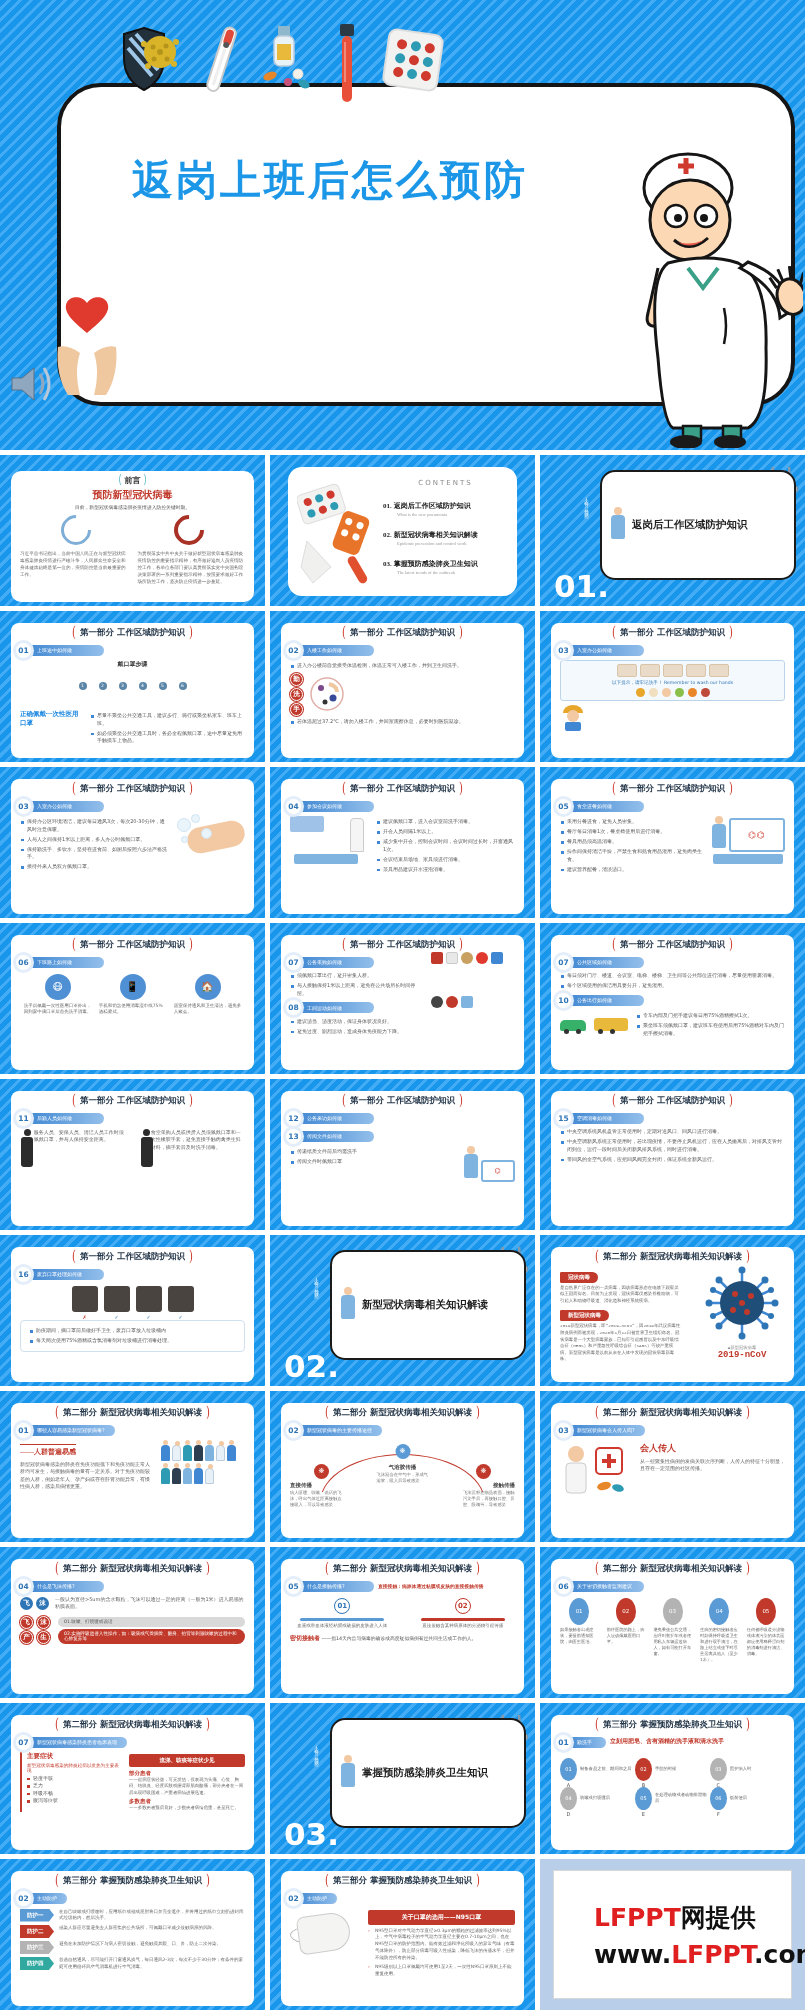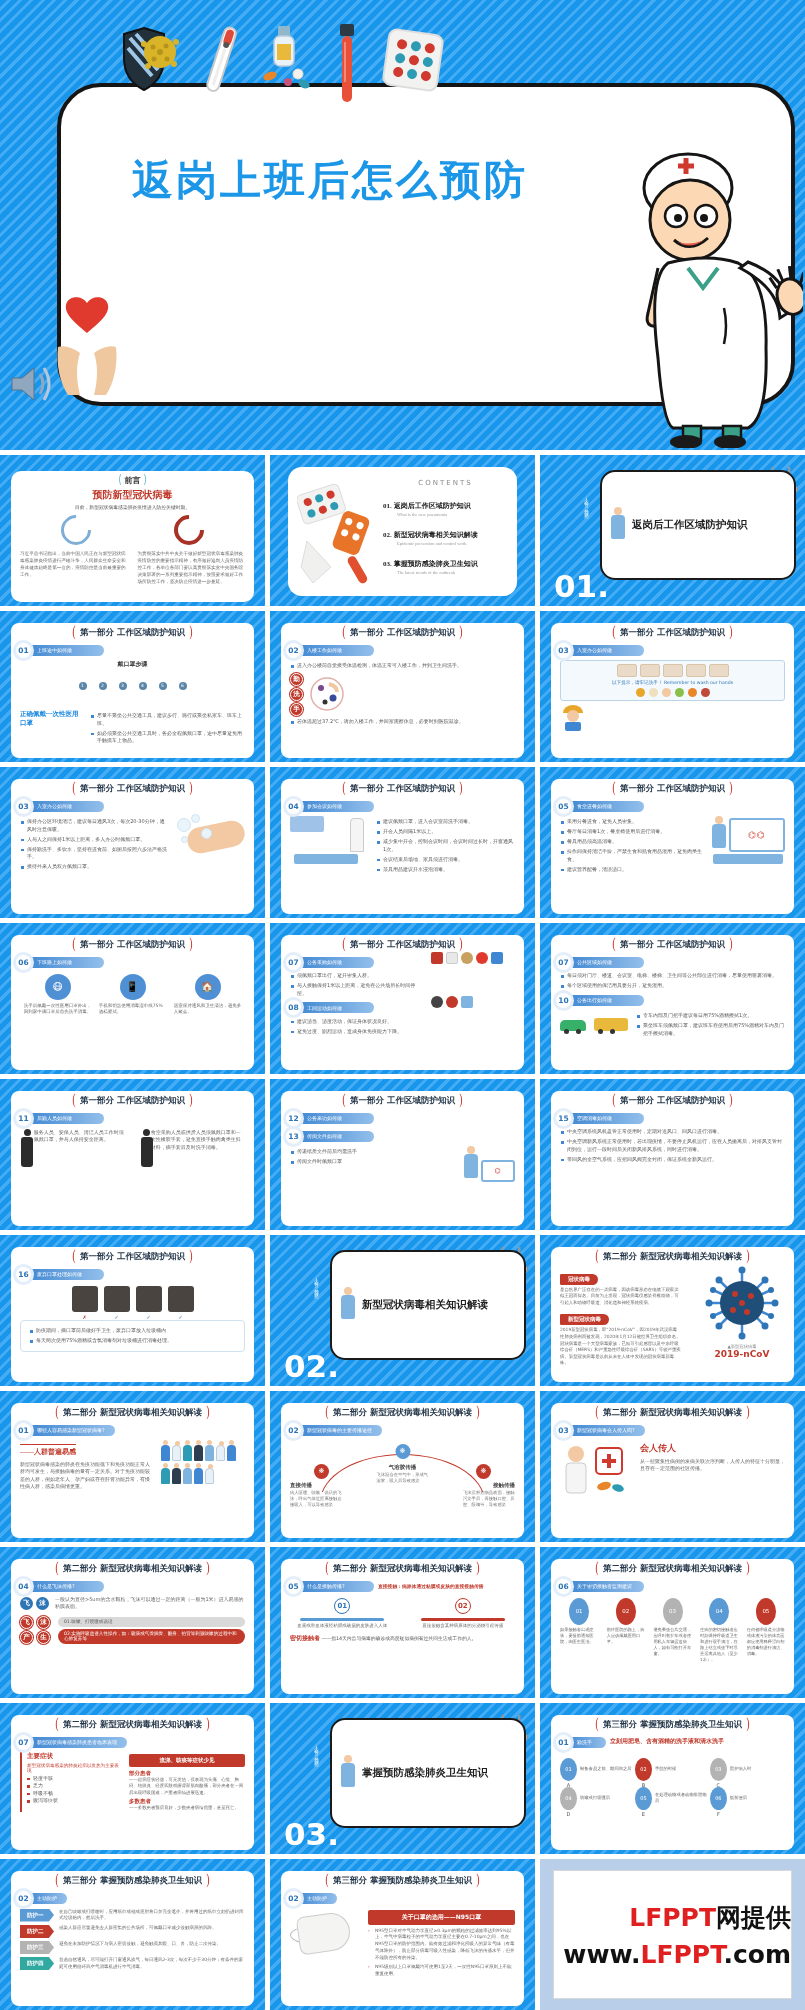--- a/index.html
+++ b/index.html
@@ -145,21 +145,21 @@
 .ptag { flex:none; width:34px; color:#fff; font-size:5.5px; font-weight:700; padding:3px 0 3px 7px; clip-path:polygon(0 0,85% 0,100% 50%,85% 100%,0 100%); }
 .prow .tx { font-size:4.5px; color:#666; line-height:1.5; }
 .mask95 { width:70px; height:52px; position:relative; }
 .mask95 .body { position:absolute; left:8px; top:6px; width:52px; height:38px; background:#f4f4f2; border:1px solid #ccc; border-radius:8px 20px 20px 8px; transform:rotate(-8deg); }
 .mask95 .strap { position:absolute; left:0; top:16px; width:70px; height:22px; border:1px solid #bbb; border-radius:50%; border-right:none; clip-path:inset(0 50% 0 0); }
 .n95bar { background:#c0392b; color:#fff; font-size:6px; font-weight:700; text-align:center; padding:3px 4px; border-radius:2px; margin:2px 0 3px; }
 .arrbul div { position:relative; padding-left:7px; margin:2.5px 0; font-size:4.5px; color:#666; line-height:1.5; }
 .arrbul div::before { content:"\203A"; position:absolute; left:0; top:0; color:#c0392b; }
 
 .wm { background:#b9cfe9; }
-.wmcard { position:absolute; inset:11px 13px; background:#fff; border:1px solid #d8d8d8; display:flex; flex-direction:column; align-items:flex-end; justify-content:center; gap:6px;padding-left:40px; }
+.wmcard { position:absolute; inset:11px 13px; background:#fff; border:1px solid #d8d8d8; display:flex; flex-direction:column; align-items:flex-start; justify-content:center; gap:6px;padding-left:40px; }
 .wmcard .l { font-size:25px; font-weight:800; color:#111; }
 .wmcard .rd { color:#e02020; }
 .sym { font-size:5px; color:#555; margin:1.5px 0; padding-left:6px; position:relative; }
 .sym::before { content:""; position:absolute; left:0; top:3px; width:2.5px; height:2.5px; background:#c0392b; }
 </style>
 </head>
 <body>
 
 <div id="hero" class="stripes">
   <div class="hero-card"></div>
@@ -746,21 +746,21 @@
     <div class="divnum">02.</div>
   </div>
 
   <div class="cell stripes">
     <div class="card">
       <div class="phdr">
           <span class="arc">(</span>
           <span class="t">第二部分  新型冠状病毒相关知识解读</span>
           <span class="arc">)</span>
         </div>
-      <div style="display:flex; gap:18px; margin-top:2px;">
+      <div style="display:flex; gap:18px; margin-top:2px;font-family:Liberation Mono, monospace;">
         <div style="flex:1.2;">
           <span class="redbadge">冠状病毒</span>
           <p class="small" style="font-size:4.4px;">是自然界广泛存在的一类病毒，因该病毒形态在电镜下观察类似王冠而得名。目前为止发现，冠状病毒仅感染脊椎动物，可引起人和动物呼吸道、消化道和神经系统疾病。</p>
           <span class="redbadge">新型冠状病毒</span>
           <p class="small" style="font-size:4.4px;">2019新型冠状病毒，即“2019-nCoV”，因2019年武汉病毒性肺炎病例而被发现，2020年1月12日被世界卫生组织命名。冠状病毒是一个大型病毒家族，已知可引起感冒以及中东呼吸综合征（MERS）和严重急性呼吸综合征（SARS）等较严重疾病。新型冠状病毒是以前从未在人体中发现的冠状病毒新毒株。</p>
         </div>
         <div style="width:86px; text-align:center;" class="virus">
           <svg width="74" height="74" viewBox="0 0 74 74">
             <g stroke="#3f87d2" stroke-width="2.5">
               <line x1="37" y1="37" x2="37" y2="4"></line>

